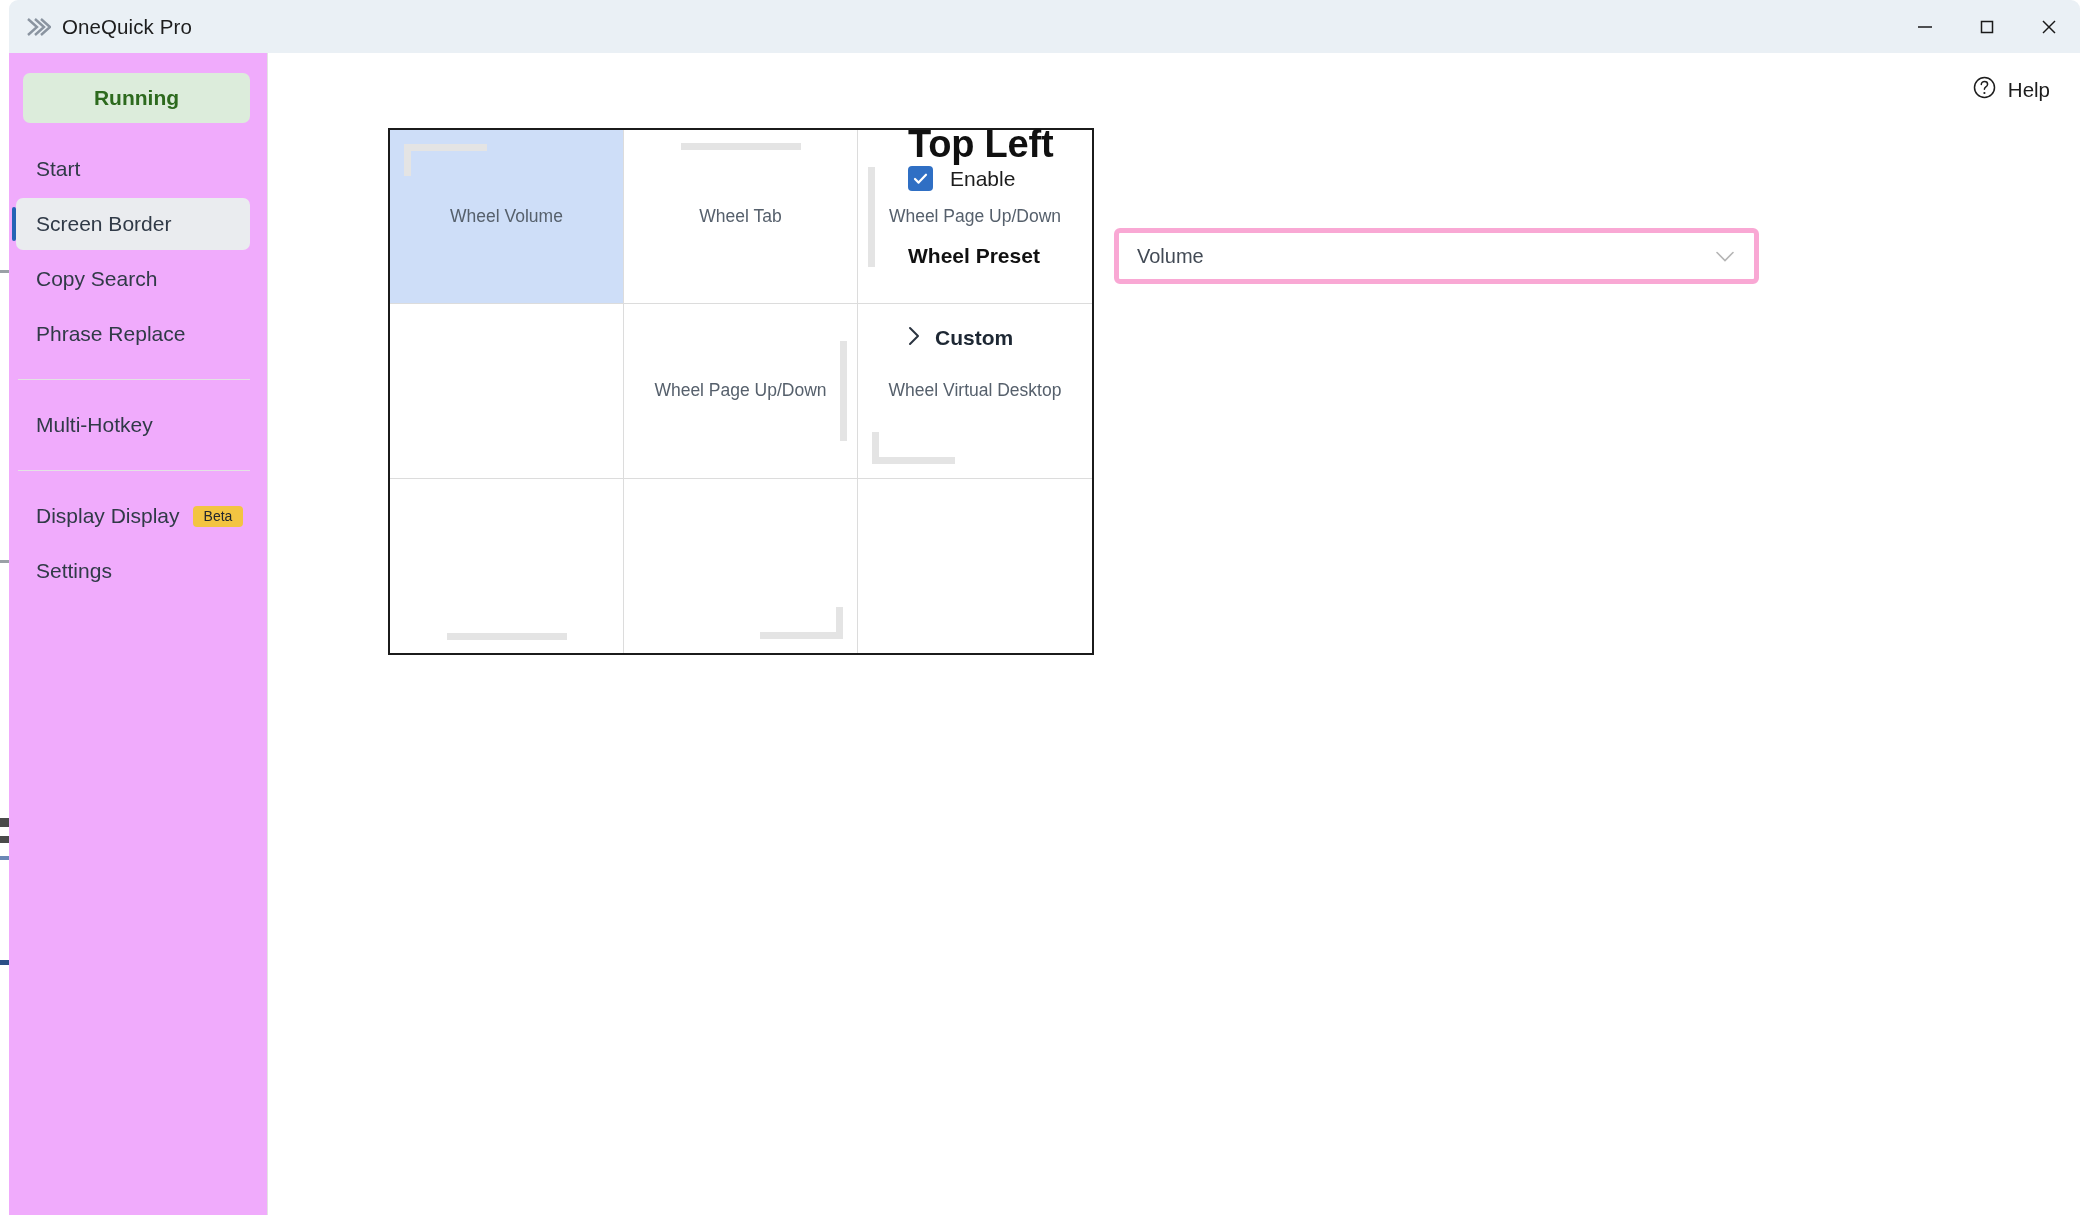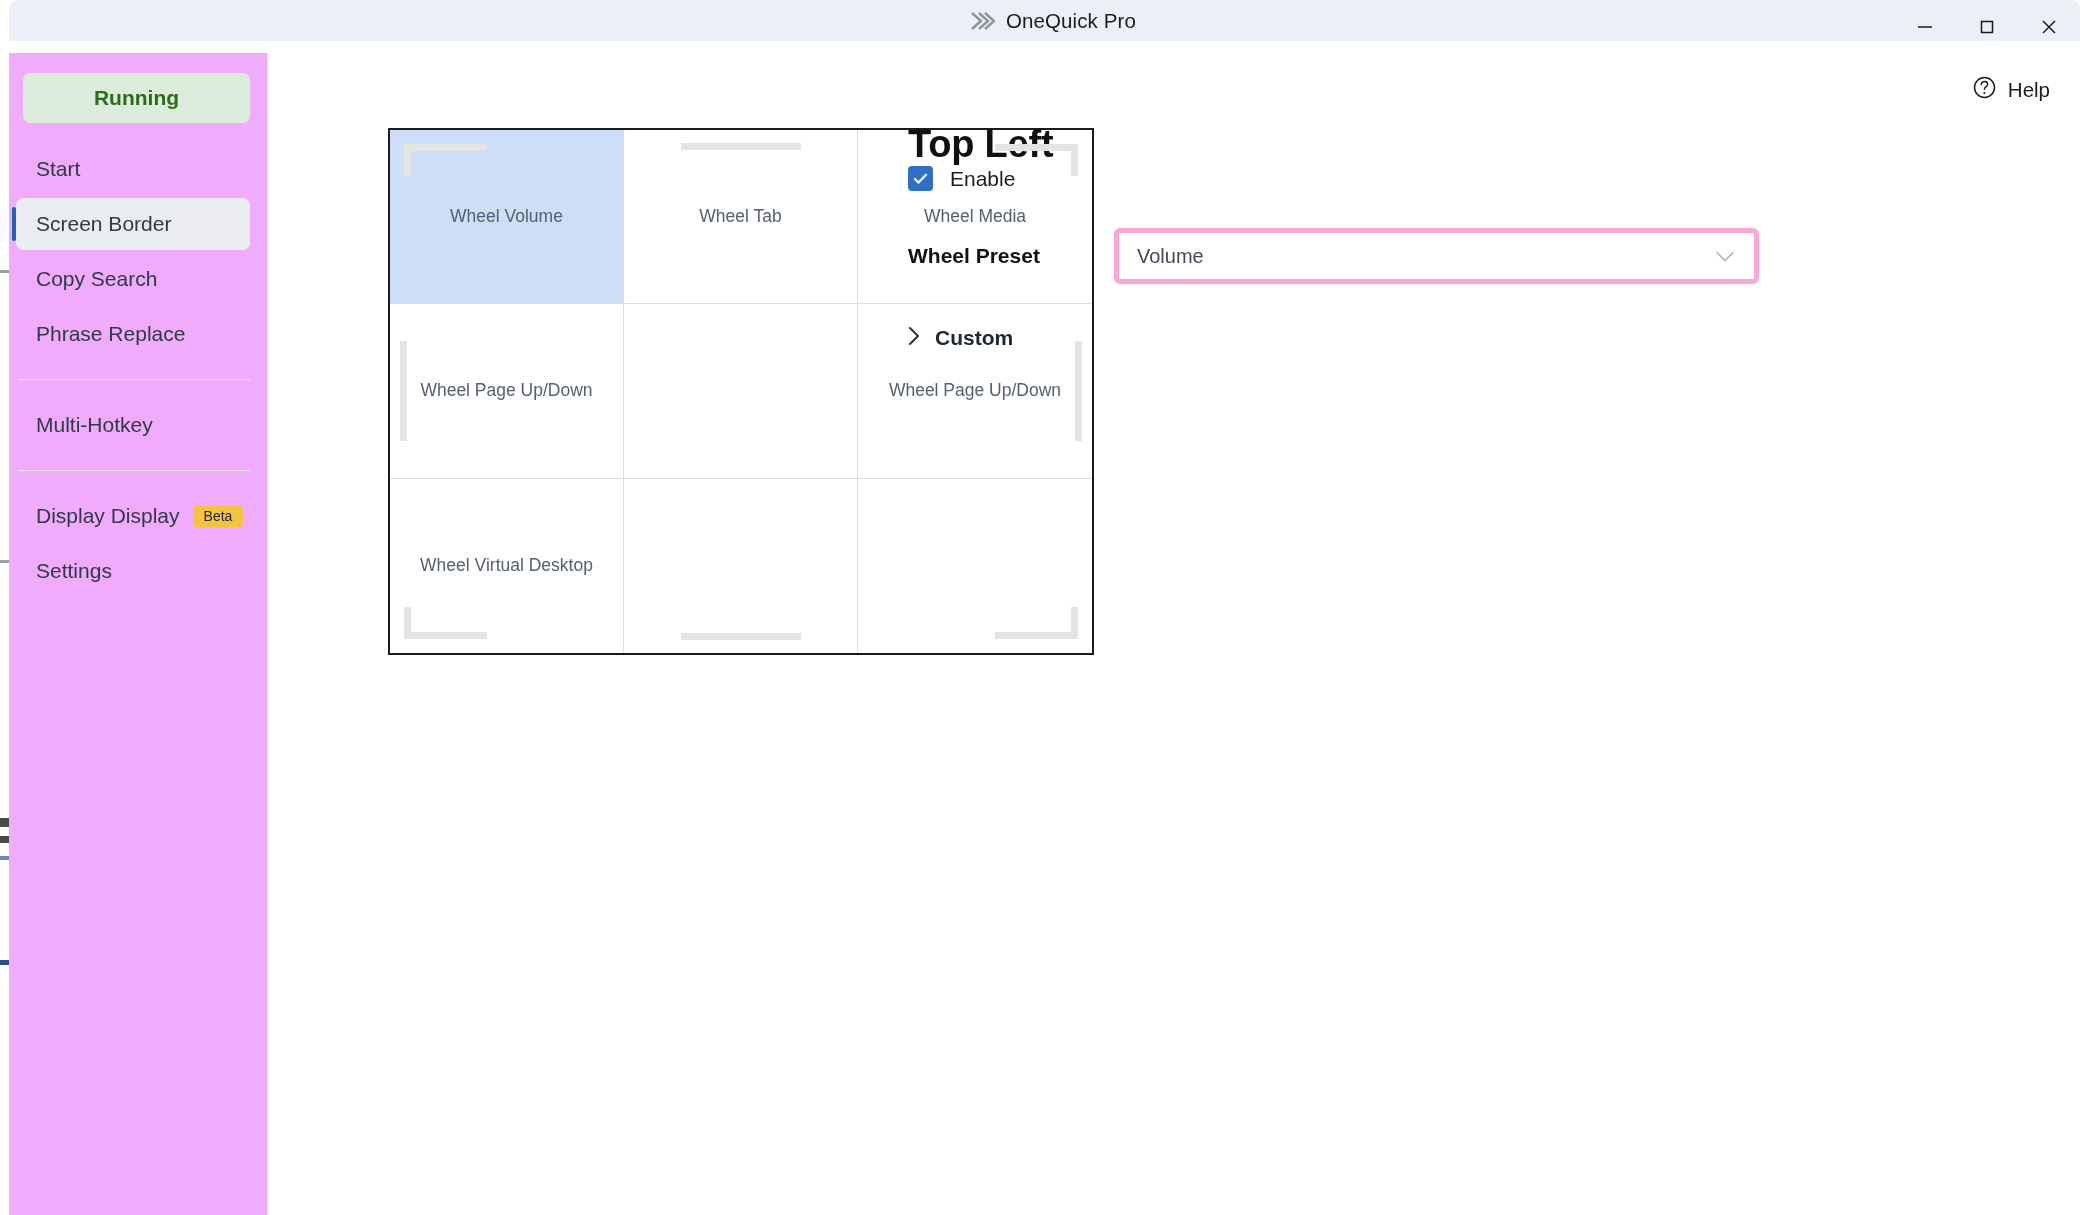--- a/index.html
+++ b/index.html
@@ -29,23 +29,23 @@
     position: absolute; left: 9px; top: 0;
     width: 2071px; height: 1215px;
     background: #ffffff;
     border-top-left-radius: 9px;
     border-top-right-radius: 9px;
     overflow: hidden;
   }
 
   
   .titlebar {
-    position: absolute; left: 0; top: 0; width: 2071px; height: 41px;
+    position: absolute; left: 0; top: 0; width: 2071px; height: 53px;
     background: #eaf0f5;
-    display: flex; align-items: center; justify-content: center;
+    display: flex; align-items: center;
   }
   .title-left { display: flex; align-items: center; padding-left: 16px; gap: 11px; }
   .logo-icon { width: 26px; height: 24px; display: block; }
   .app-title {
     font-size: 20.5px; color: #1d1d1d; letter-spacing: 0.1px;
   }
   .win-controls {
     position: absolute; right: 0; top: 0; height: 53px;
     display: flex; align-items: stretch;
   }
@@ -300,25 +300,20 @@
         <span class="mk mk-h c-tl-h"></span>
         <span class="mk c-tl-v"></span>
         <span class="cell-label">Wheel Volume</span>
       </div>
 
       <div class="cell">
         <span class="mk e-top"></span>
         <span class="cell-label">Wheel Tab</span>
       </div>
 
-      <div class="cell">
-        <span class="mk mk-h c-tr-h"></span>
-        <span class="mk c-tr-v"></span>
-        <span class="cell-label">Wheel Media</span>
-      </div>
 
       <div class="cell">
         <span class="mk mk-v e-left"></span>
         <span class="cell-label">Wheel Page Up/Down</span>
       </div>
 
       <div class="cell">
         <span class="cell-label"></span>
       </div>
 

